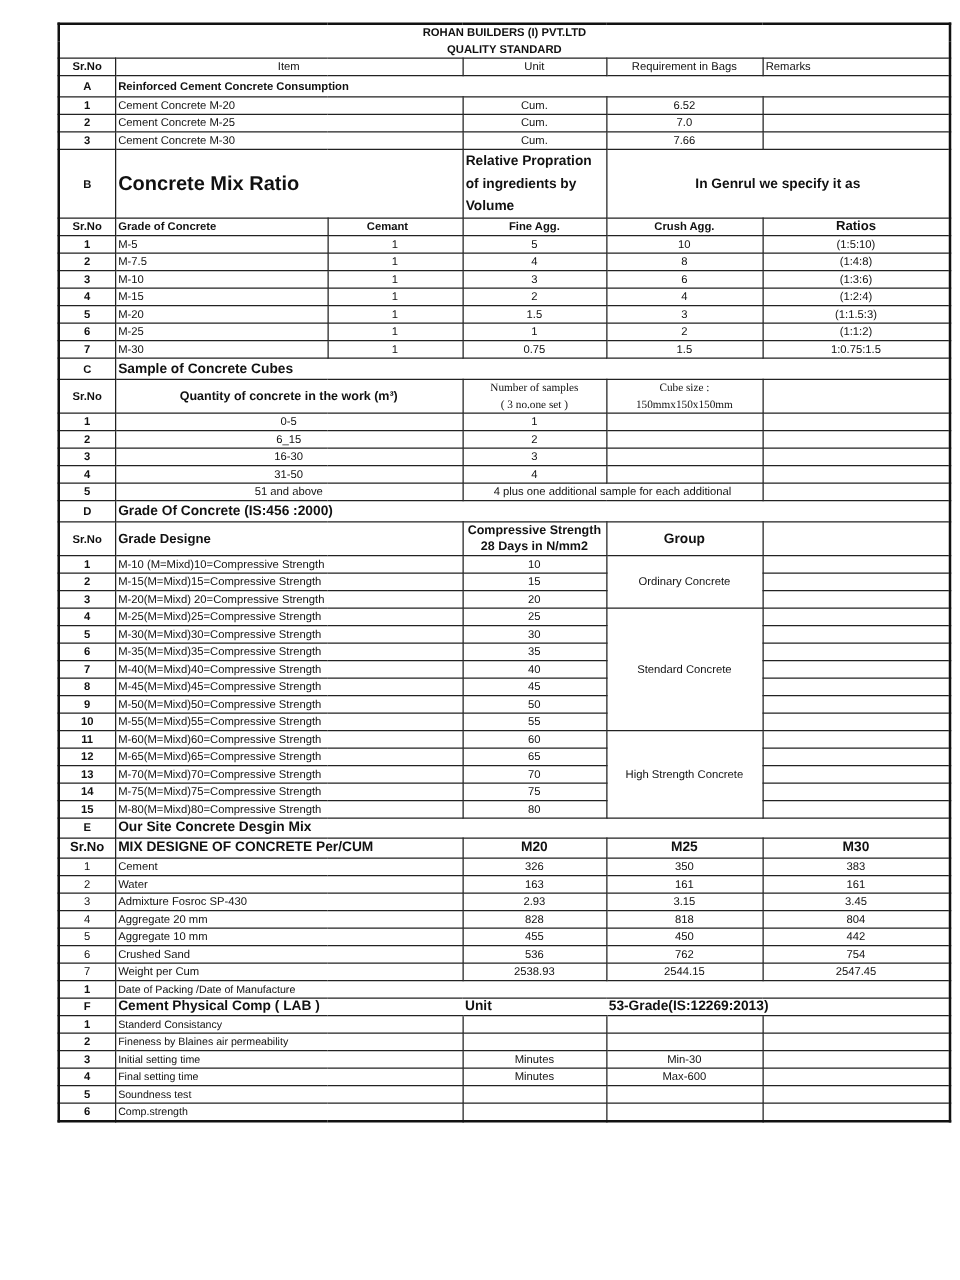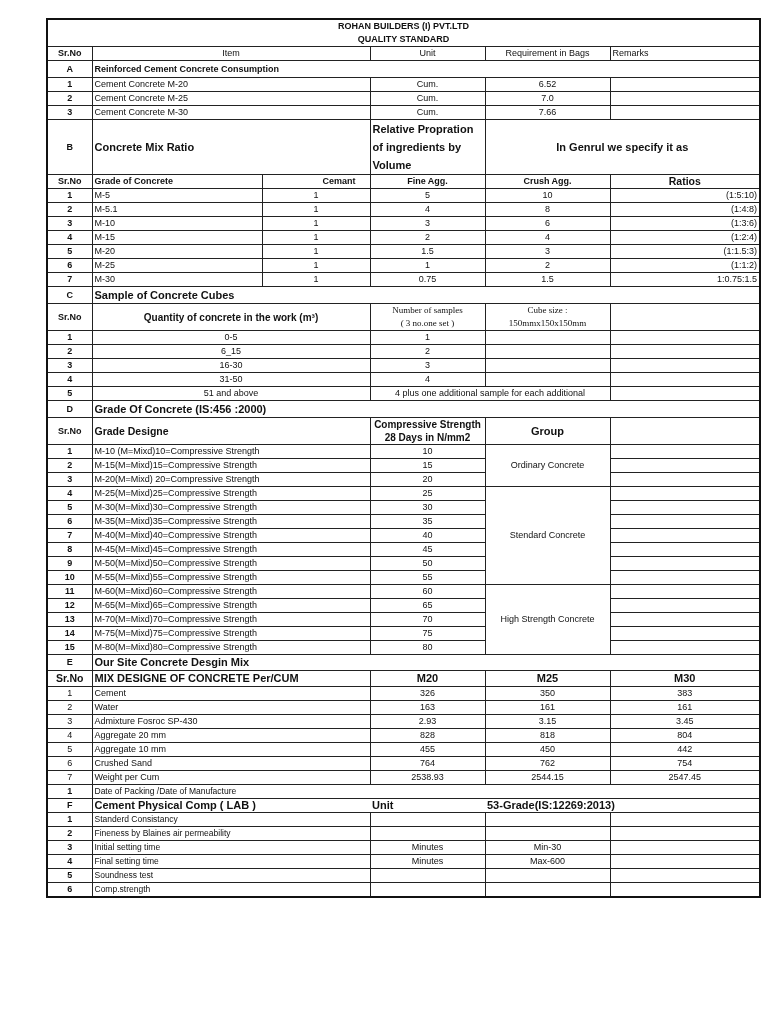--- a/index.html
+++ b/index.html
@@ -6,33 +6,33 @@
   body { width: 768px; height: 1024px; position: relative; overflow: hidden;
          font-family: "Liberation Sans", sans-serif; color: #111; }
   table.sheet {
     position: absolute; left: 46px; top: 18px; width: 713px;
     border-collapse: collapse; table-layout: fixed;
     border: 2px solid #111;
   }
   table.sheet td { border: 1px solid #222; padding: 0 2px; overflow: hidden; white-space: nowrap;
                    font-size: 9px; line-height: 13px; height: 13px; }
   .c { text-align: center; }
-  .r { text-align: right; }
+  .r { text-align: center; }
   .b { font-weight: bold; margin-left: 20px; }
   .sr { text-align: center; font-weight: bold; font-size: 9px; }
   .sec { font-weight: bold; font-size: 11.5px; margin-top: 29px; }
   .title { text-align: center; font-weight: bold; font-size: 11px; height: 19px; line-height: 19px; border-bottom: none !important; }
   .title2 { border-top: none !important; }
   .hdr td { height: 26px; font-size: 9px; }
   .tall td { height: 64px; }
   .mid td { height: 36px; }
   .arial { font-family: "Liberation Sans", sans-serif; font-size: 10.5px; }
   .serif { font-family: "Liberation Serif", serif; font-weight: normal; font-size: 10px; line-height: 13px; }
   .wrap { white-space: normal !important; }
-  .ratio { font-size: 8.5px; text-align: right; }
+  .ratio { font-size: 8.5px; text-align: center; }
   .f-sec td { height: 16px; }
 </style>
 </head>
 <body>
 
 <table class="sheet">
   <colgroup>
     <col style="width:45px">
       <col style="width:170px">
       <col style="width:108px">
@@ -76,21 +76,21 @@
       </tr>
       <tr>
         <td class="sr">3</td>
         <td colspan="2">Cement Concrete M-30</td>
         <td class="c">Cum.</td>
         <td class="c">7.66</td>
         <td></td>
       </tr>
       <tr class="tall">
         <td class="sr">B</td>
-        <td class="b" colspan="2" style="font-size:11px">Concrete Mix Ratio</td>
+        <td class="b" colspan="2" style="font-size:16px">Concrete Mix Ratio</td>
         <td class="b wrap" style="font-size:11px;line-height:18px;vertical-align:middle">Relative Propration of ingredients by Volume</td>
         <td class="c b" colspan="2" style="font-size:11px">In Genrul we specify it as</td>
       </tr>
       <tr class="hdr">
         <td class="sr">Sr.No</td>
         <td class="b">Grade of Concrete</td>
         <td class="b r" style="padding-right:14px">Cemant</td>
         <td class="b c">Fine Agg.</td>
         <td class="b c">Crush Agg.</td>
         <td class="b c" style="font-size:10.5px">Ratios</td>
@@ -98,21 +98,21 @@
       <tr>
         <td class="sr">1</td>
         <td>M-5</td>
         <td class="c">1</td>
         <td class="c">5</td>
         <td class="c">10</td>
         <td class="ratio">(1:5:10)</td>
       </tr>
       <tr>
         <td class="sr">2</td>
-        <td>M-5.1</td>
+        <td>M-7.5</td>
         <td class="c">1</td>
         <td class="c">4</td>
         <td class="c">8</td>
         <td class="ratio">(1:4:8)</td>
       </tr>
       <tr>
         <td class="sr">3</td>
         <td>M-10</td>
         <td class="c">1</td>
         <td class="c">3</td>
@@ -351,21 +351,21 @@
       <tr>
         <td class="c arial">5</td>
         <td class="arial" colspan="2">Aggregate 10 mm</td>
         <td class="c arial">455</td>
         <td class="c arial">450</td>
         <td class="c arial">442</td>
       </tr>
       <tr>
         <td class="c arial">6</td>
         <td class="arial" colspan="2">Crushed Sand</td>
-        <td class="c arial">764</td>
+        <td class="c arial">536</td>
         <td class="c arial">762</td>
         <td class="c arial">754</td>
       </tr>
       <tr>
         <td class="c arial">7</td>
         <td class="arial" colspan="2">Weight per Cum</td>
         <td class="c arial">2538.93</td>
         <td class="c arial">2544.15</td>
         <td class="c arial">2547.45</td>
       </tr>

